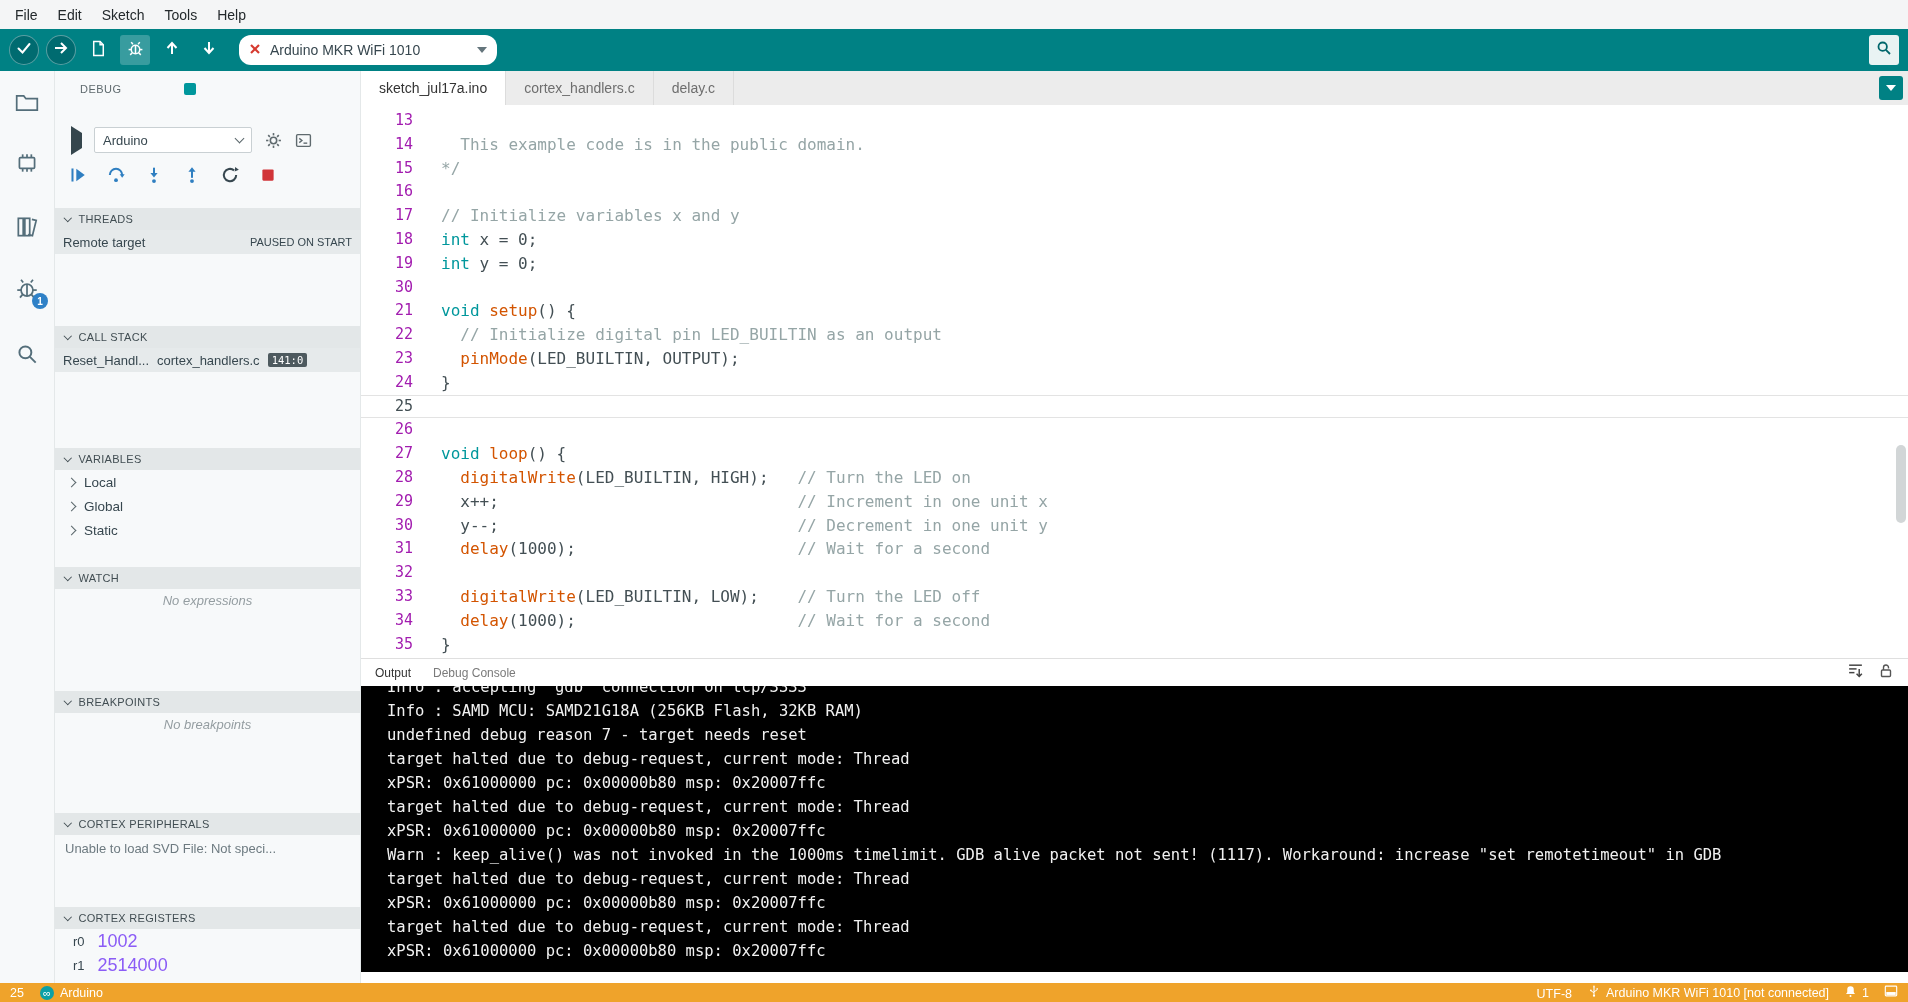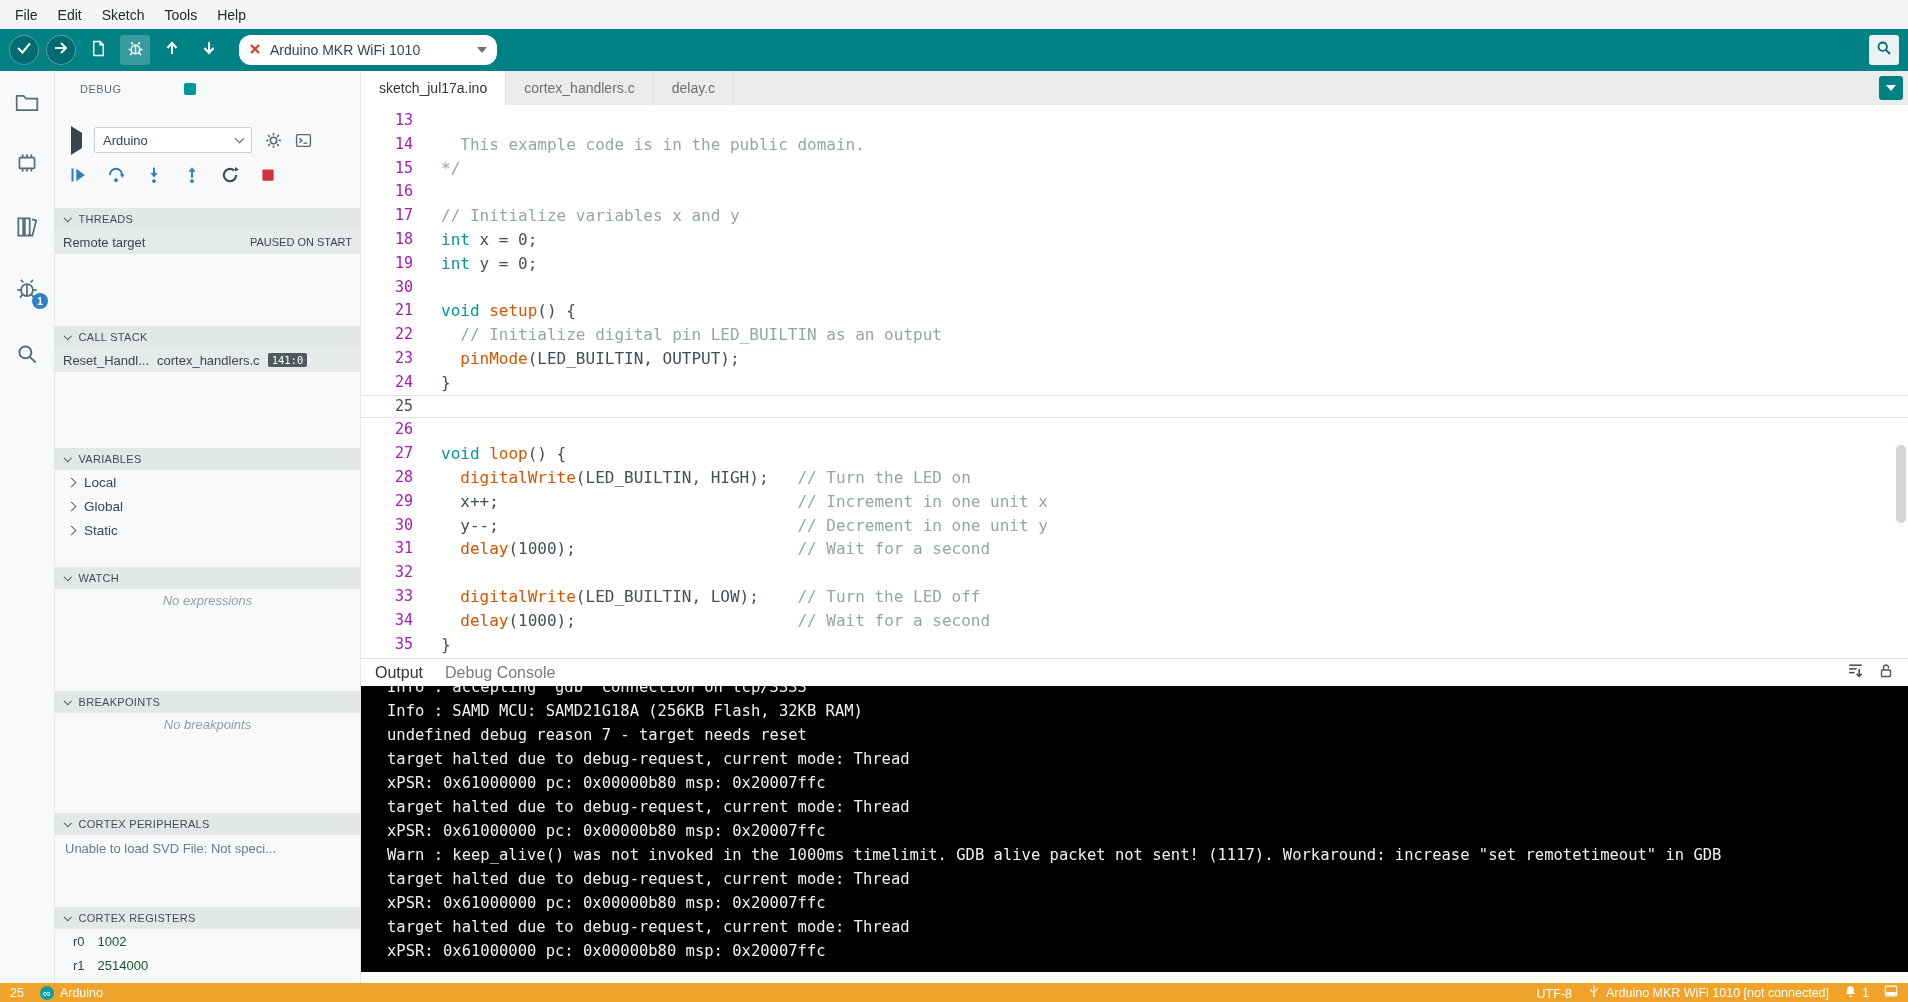--- a/index.html
+++ b/index.html
@@ -44,40 +44,40 @@
 .sb-row{height:24px;display:flex;align-items:center;padding:0 8px;gap:8px}
 .sb-row.selected{background:#e6eaeb}
 .thread-status{margin-left:auto;font-size:11px;color:#37474f}
 .cs-file{color:#37474f}
 .cs-badge{background:#4e5a5f;color:#fff;font-size:10.5px;border-radius:2px;padding:1px 4px;font-family:"DejaVu Sans Mono",monospace}
 .var-row{height:24px;display:flex;align-items:center;padding-left:13px;font-size:13.5px;color:#37474f}
 .empty-note{margin-top:4px;text-align:center;font-style:italic;color:#949da1;font-size:13px}
 .periph-msg{margin-top:6px;padding:0 14px 0 10px;color:#6d7a80;font-size:13px;white-space:nowrap;overflow:hidden;text-overflow:ellipsis}
 .reg-row{height:24px;display:flex;align-items:center;padding-left:18px;gap:13px}
 .reg-name{color:#37474f}
-.reg-val{color:#14532d;font-size:13px}
+.reg-val{color:#8b5cf6;font-size:18px}
 
 .editor-col{flex:1;display:flex;flex-direction:column;min-width:0;background:#fff}
 .tabbar{height:34px;background:#ececec;display:flex;align-items:stretch;flex:none;position:relative}
 .tab{display:flex;align-items:center;padding:0 18px;font-size:14px;color:#6e6e6e;border-right:1px solid #dcdcdc;background:#ececec;white-space:nowrap}
 .tab.active{background:#fff;color:#333}
 .tab-overflow{position:absolute;right:5px;top:5px;width:24px;height:24px;background:#008184;border-radius:3px;display:flex;align-items:center;justify-content:center}
 .tab-overflow .caret{width:0;height:0;border-left:5px solid transparent;border-right:5px solid transparent;border-top:6px solid #fff}
 .editor{height:553px;position:relative;overflow:hidden;flex:none;padding-top:4px}
 .code-line{display:flex;height:23.8px;line-height:23.8px;font-family:"DejaVu Sans Mono",monospace;font-size:16px;white-space:pre}
 .code-line.current{box-shadow:inset 0 1px 0 #e3e3e3, inset 0 -1px 0 #e3e3e3}
 .code-line.current .gutter{color:#434f54}
 .gutter{width:80px;padding-right:28px;text-align:right;color:#a21caf;font-size:15px;flex:none}
 .code{flex:1}
 .tok-k{color:#00979c}.tok-f{color:#d35400}.tok-c{color:#95a5a6}.tok-p{color:#434f54}
 .vscroll{position:absolute;top:0;right:0;width:14px;height:100%}
 .vscroll .thumb{position:absolute;top:340px;right:2px;width:10px;height:78px;background:#d2d6d7;border-radius:5px}
 
 .output-head{height:28px;border-top:1px solid #dfdfdf;display:flex;align-items:center;padding:0 14px;gap:22px;flex:none;background:#fff}
-.out-tab{font-size:16px;color:#7a7a7a}
+.out-tab{font-size:12px;color:#7a7a7a}
 .out-tab.active{color:#333}
 .out-icons{margin-left:auto;display:flex;gap:14px;align-items:center}
 .console{height:286px;background:#000;overflow:hidden;flex:none;padding:2px 0 0 26px}
 .console-line{font-family:"DejaVu Sans Mono",monospace;font-size:15.5px;line-height:24px;color:#f1f1f1;white-space:pre}
 .console-line:first-child{margin-top:-13px}
 .console-gap{flex:1;background:#fff}
 
 .status-bar{height:19px;background:#efa32b;display:flex;align-items:center;color:#fff;font-size:12.5px;padding:0 10px;flex:none}
 .sb-left{display:flex;align-items:center;gap:16px}
 .brand{display:flex;align-items:center;gap:6px}

